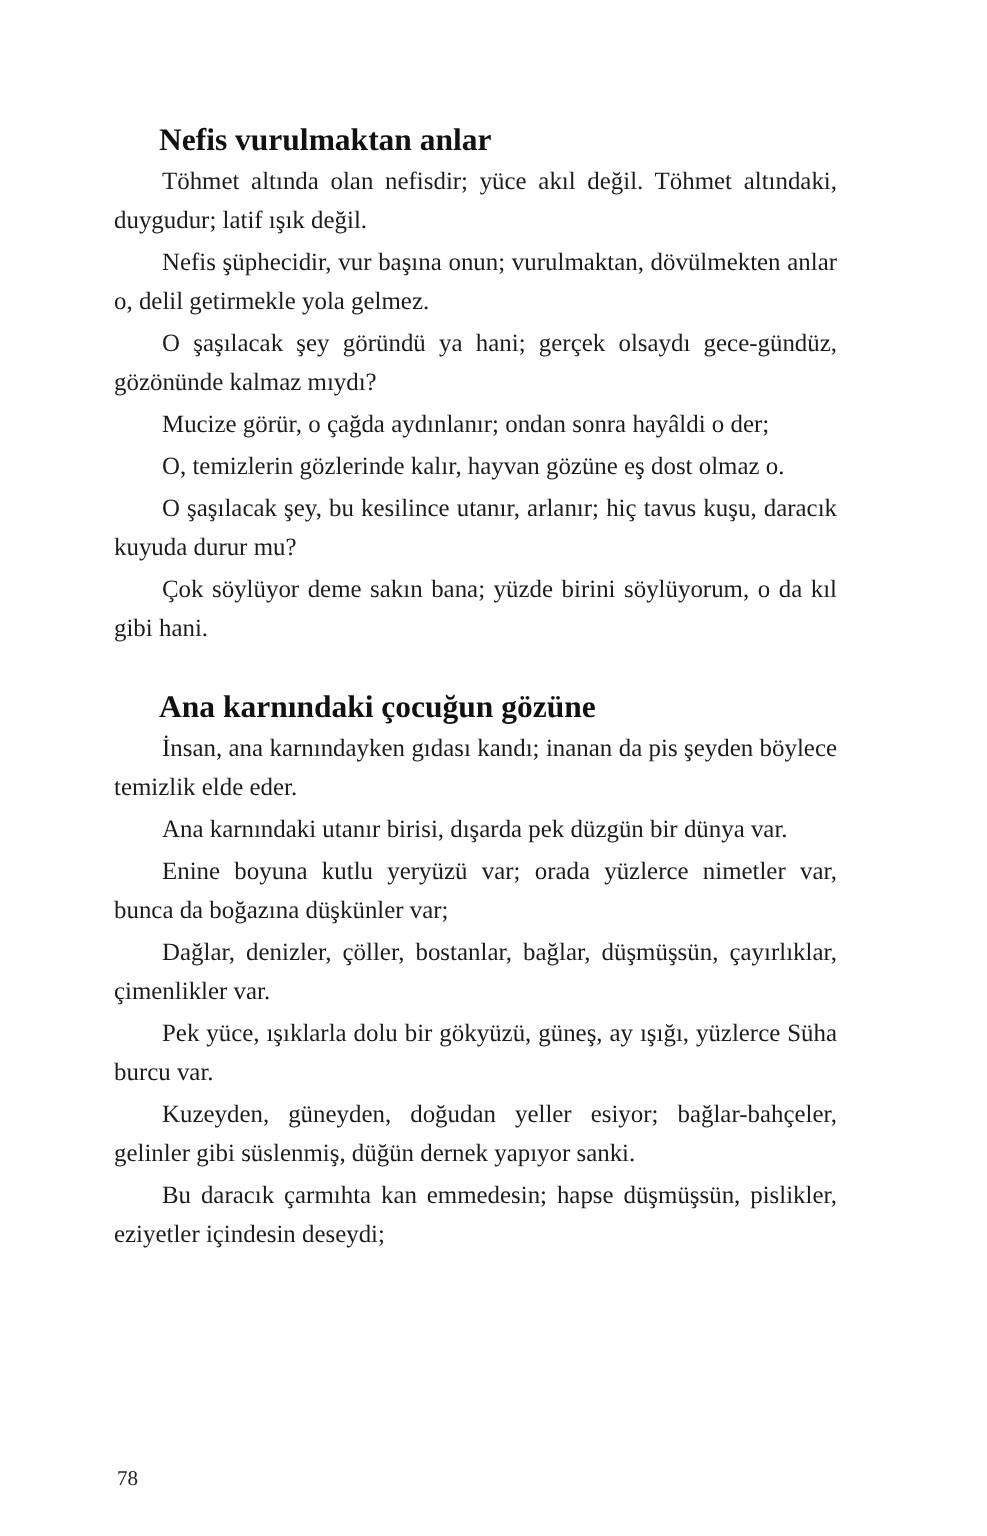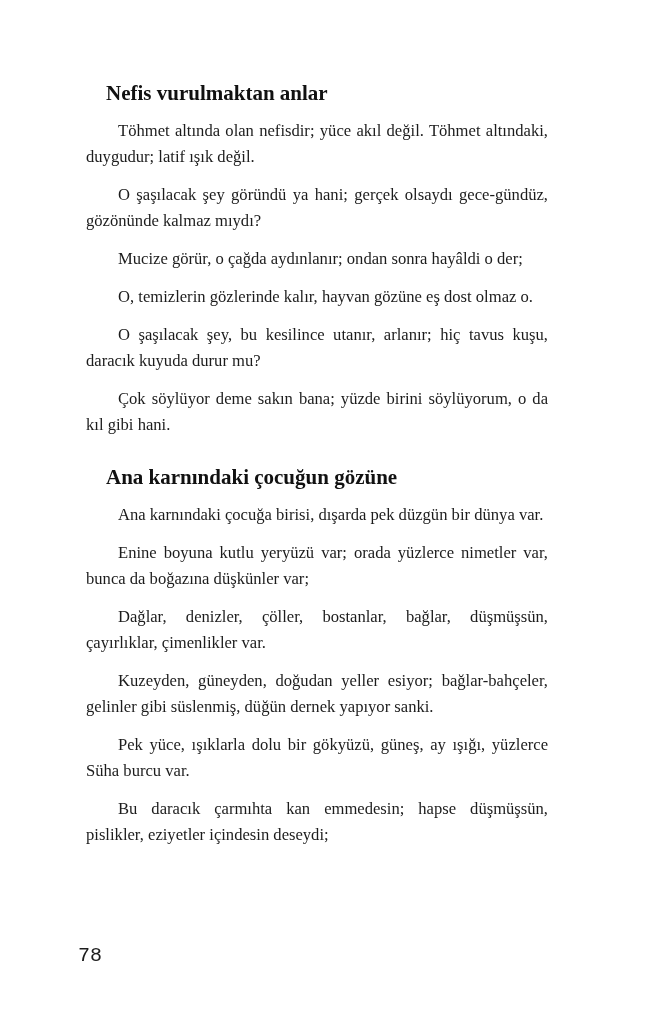--- a/index.html
+++ b/index.html
@@ -1,41 +1,43 @@
 <!DOCTYPE html>
 <html><head>
 <meta charset="utf-8">
 <style>
   html, body { margin: 0; padding: 0; background: #ffffff; }
   body { width: 658px; height: 1024px; position: relative; overflow: hidden;
          font-family: "Liberation Serif", "DejaVu Serif", serif; color: #1c1c1c; }
   .page { position: absolute; left: 74px; top: 80px; width: 486px; }
   .heading { font-weight: bold; font-size: 21px; line-height: 26px; margin: 0 0 0 32px; color: #111; }
-  .para { font-size: 16.6px; line-height: 26px; margin: 12px; text-indent: 32px; text-align: justify; }
+  .para { font-size: 16.6px; line-height: 26px; margin: 2px; text-indent: 32px; text-align: justify; }
   .section { margin: 0; }
   .section + .section { margin-top: 26px; }
-  .page-number { position: absolute; left: 78px; top: 944px; font-size: 20px; line-height: 24px; font-family: Liberation Mono, monospace; }
+  .page-number { position: absolute; left: 78px; top: 975px; font-size: 14px; line-height: 24px; }
 </style>
 </head>
 <body>
 
 <div class="page">
   <div class="section">
     <h2 class="heading">Nefis vurulmaktan anlar</h2>
     <p class="para">Töhmet altında olan nefisdir; yüce akıl değil. Töhmet altındaki, duygudur; latif ışık değil.</p>
+    <p class="para">Nefis şüphecidir, vur başına onun; vurulmaktan, dövülmekten anlar o, delil getirmekle yola gelmez.</p>
     <p class="para">O şaşılacak şey göründü ya hani; gerçek olsaydı gece-gündüz, gözönünde kalmaz mıydı?</p>
     <p class="para">Mucize görür, o çağda aydınlanır; ondan sonra hayâldi o der;</p>
     <p class="para">O, temizlerin gözlerinde kalır, hayvan gözüne eş dost olmaz o.</p>
     <p class="para">O şaşılacak şey, bu kesilince utanır, arlanır; hiç tavus kuşu, daracık kuyuda durur mu?</p>
     <p class="para">Çok söylüyor deme sakın bana; yüzde birini söylüyorum, o da kıl gibi hani.</p>
   </div>
   <div class="section">
     <h2 class="heading">Ana karnındaki çocuğun gözüne</h2>
-    <p class="para">Ana karnındaki çocuğa birisi, dışarda pek düzgün bir dünya var.</p>
+    <p class="para">İnsan, ana karnındayken gıdası kandı; inanan da pis şeyden böylece temizlik elde eder.</p>
+    <p class="para">Ana karnındaki utanır birisi, dışarda pek düzgün bir dünya var.</p>
     <p class="para">Enine boyuna kutlu yeryüzü var; orada yüzlerce nimetler var, bunca da boğazına düşkünler var;</p>
     <p class="para">Dağlar, denizler, çöller, bostanlar, bağlar, düşmüşsün, çayırlıklar, çimenlikler var.</p>
+    <p class="para">Pek yüce, ışıklarla dolu bir gökyüzü, güneş, ay ışığı, yüzlerce Süha burcu var.</p>
     <p class="para">Kuzeyden, güneyden, doğudan yeller esiyor; bağlar-bahçeler, gelinler gibi süslenmiş, düğün dernek yapıyor sanki.</p>
-    <p class="para">Pek yüce, ışıklarla dolu bir gökyüzü, güneş, ay ışığı, yüzlerce Süha burcu var.</p>
     <p class="para">Bu daracık çarmıhta kan emmedesin; hapse düşmüşsün, pislikler, eziyetler içindesin deseydi;</p>
   </div>
 </div>
 
 <div class="page-number">78</div>
 
 </body></html>

